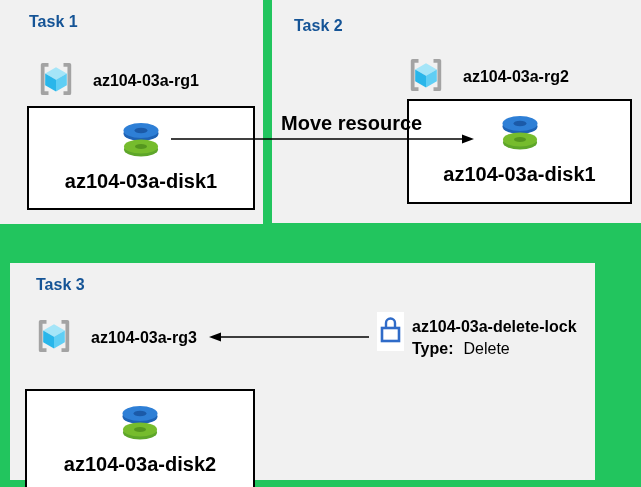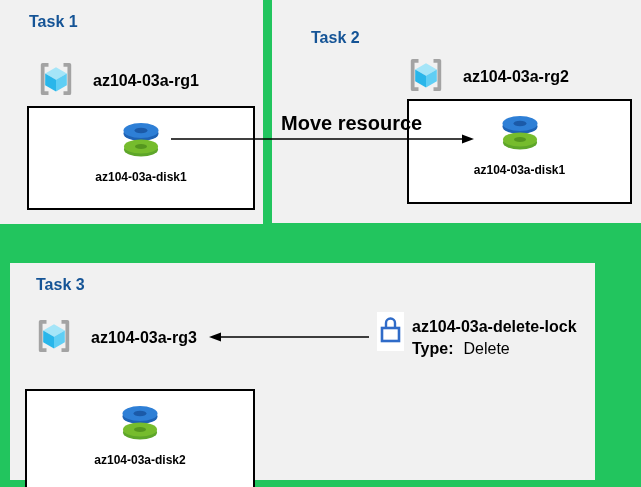--- a/index.html
+++ b/index.html
@@ -6,36 +6,36 @@
   body{font-family:"Liberation Sans", sans-serif;}
   #canvas{position:relative;width:641px;height:487px;background:#22c55e;overflow:hidden;padding-left:19px;}
 
   .panel{position:absolute;background:#f1f1f1;}
   #task1-panel{left:0;top:2;width:263px;height:224px;}
   #task2-panel{left:272px;top:0;width:369px;height:223px;}
   #task3-panel{left:10px;top:263px;width:585px;height:217px;}
 
   .task-title{position:absolute;font-size:16px;font-weight:700;color:#155496;}
   #task1-title{left:29px;top:13px;}
-  #task2-title{left:294px;top:29px;margin-left:17px;}
+  #task2-title{left:294px;top:17px;}
   #task3-title{left:36px;top:276px;}
 
   .rg-row{position:absolute;display:flex;align-items:center;gap:17px;text-align:center;}
   #task1-rg{left:36px;top:59px;}
   #task2-rg{left:406px;top:55px;}
   #task3-rg{left:34px;top:316px;}
   .rg-label{font-size:16px;font-weight:700;color:#000;white-space:nowrap;}
 
   .resource-box{position:absolute;background:#ffffff;border:2px solid #000;
     display:flex;flex-direction:column;align-items:center;padding-top:11px;gap:7px;
     box-sizing:border-box;}
   #task1-box{left:27px;top:106px;width:228px;height:104px;}
   #task2-box{left:407px;top:99px;width:225px;height:105px;}
   #task3-box{left:25px;top:361px;width:230px;height:106px;margin-top:28px;}
-  .disk-label{font-size:12px;font-weight:700;color:#000;white-space:nowrap;}
+  .disk-label{font-size:20px;font-weight:700;color:#000;white-space:nowrap;}
 
   #arrow-overlay{position:absolute;left:0;top:0;width:641px;height:487px;pointer-events:none;}
 
   #move-label{position:absolute;left:281px;top:112px;font-size:20px;font-weight:700;color:#000;white-space:nowrap;}
 
   #lock-square{position:absolute;left:377px;top:312px;width:27px;height:39px;background:#ffffff;
     display:flex;align-items:center;justify-content:center;}
   #lock-text{position:absolute;left:412px;top:316px;line-height:22px;font-size:16px;color:#000;white-space:nowrap;}
   #lock-name{font-weight:700;display:block;}
   .type-label{font-weight:700;margin-right:10px;}

